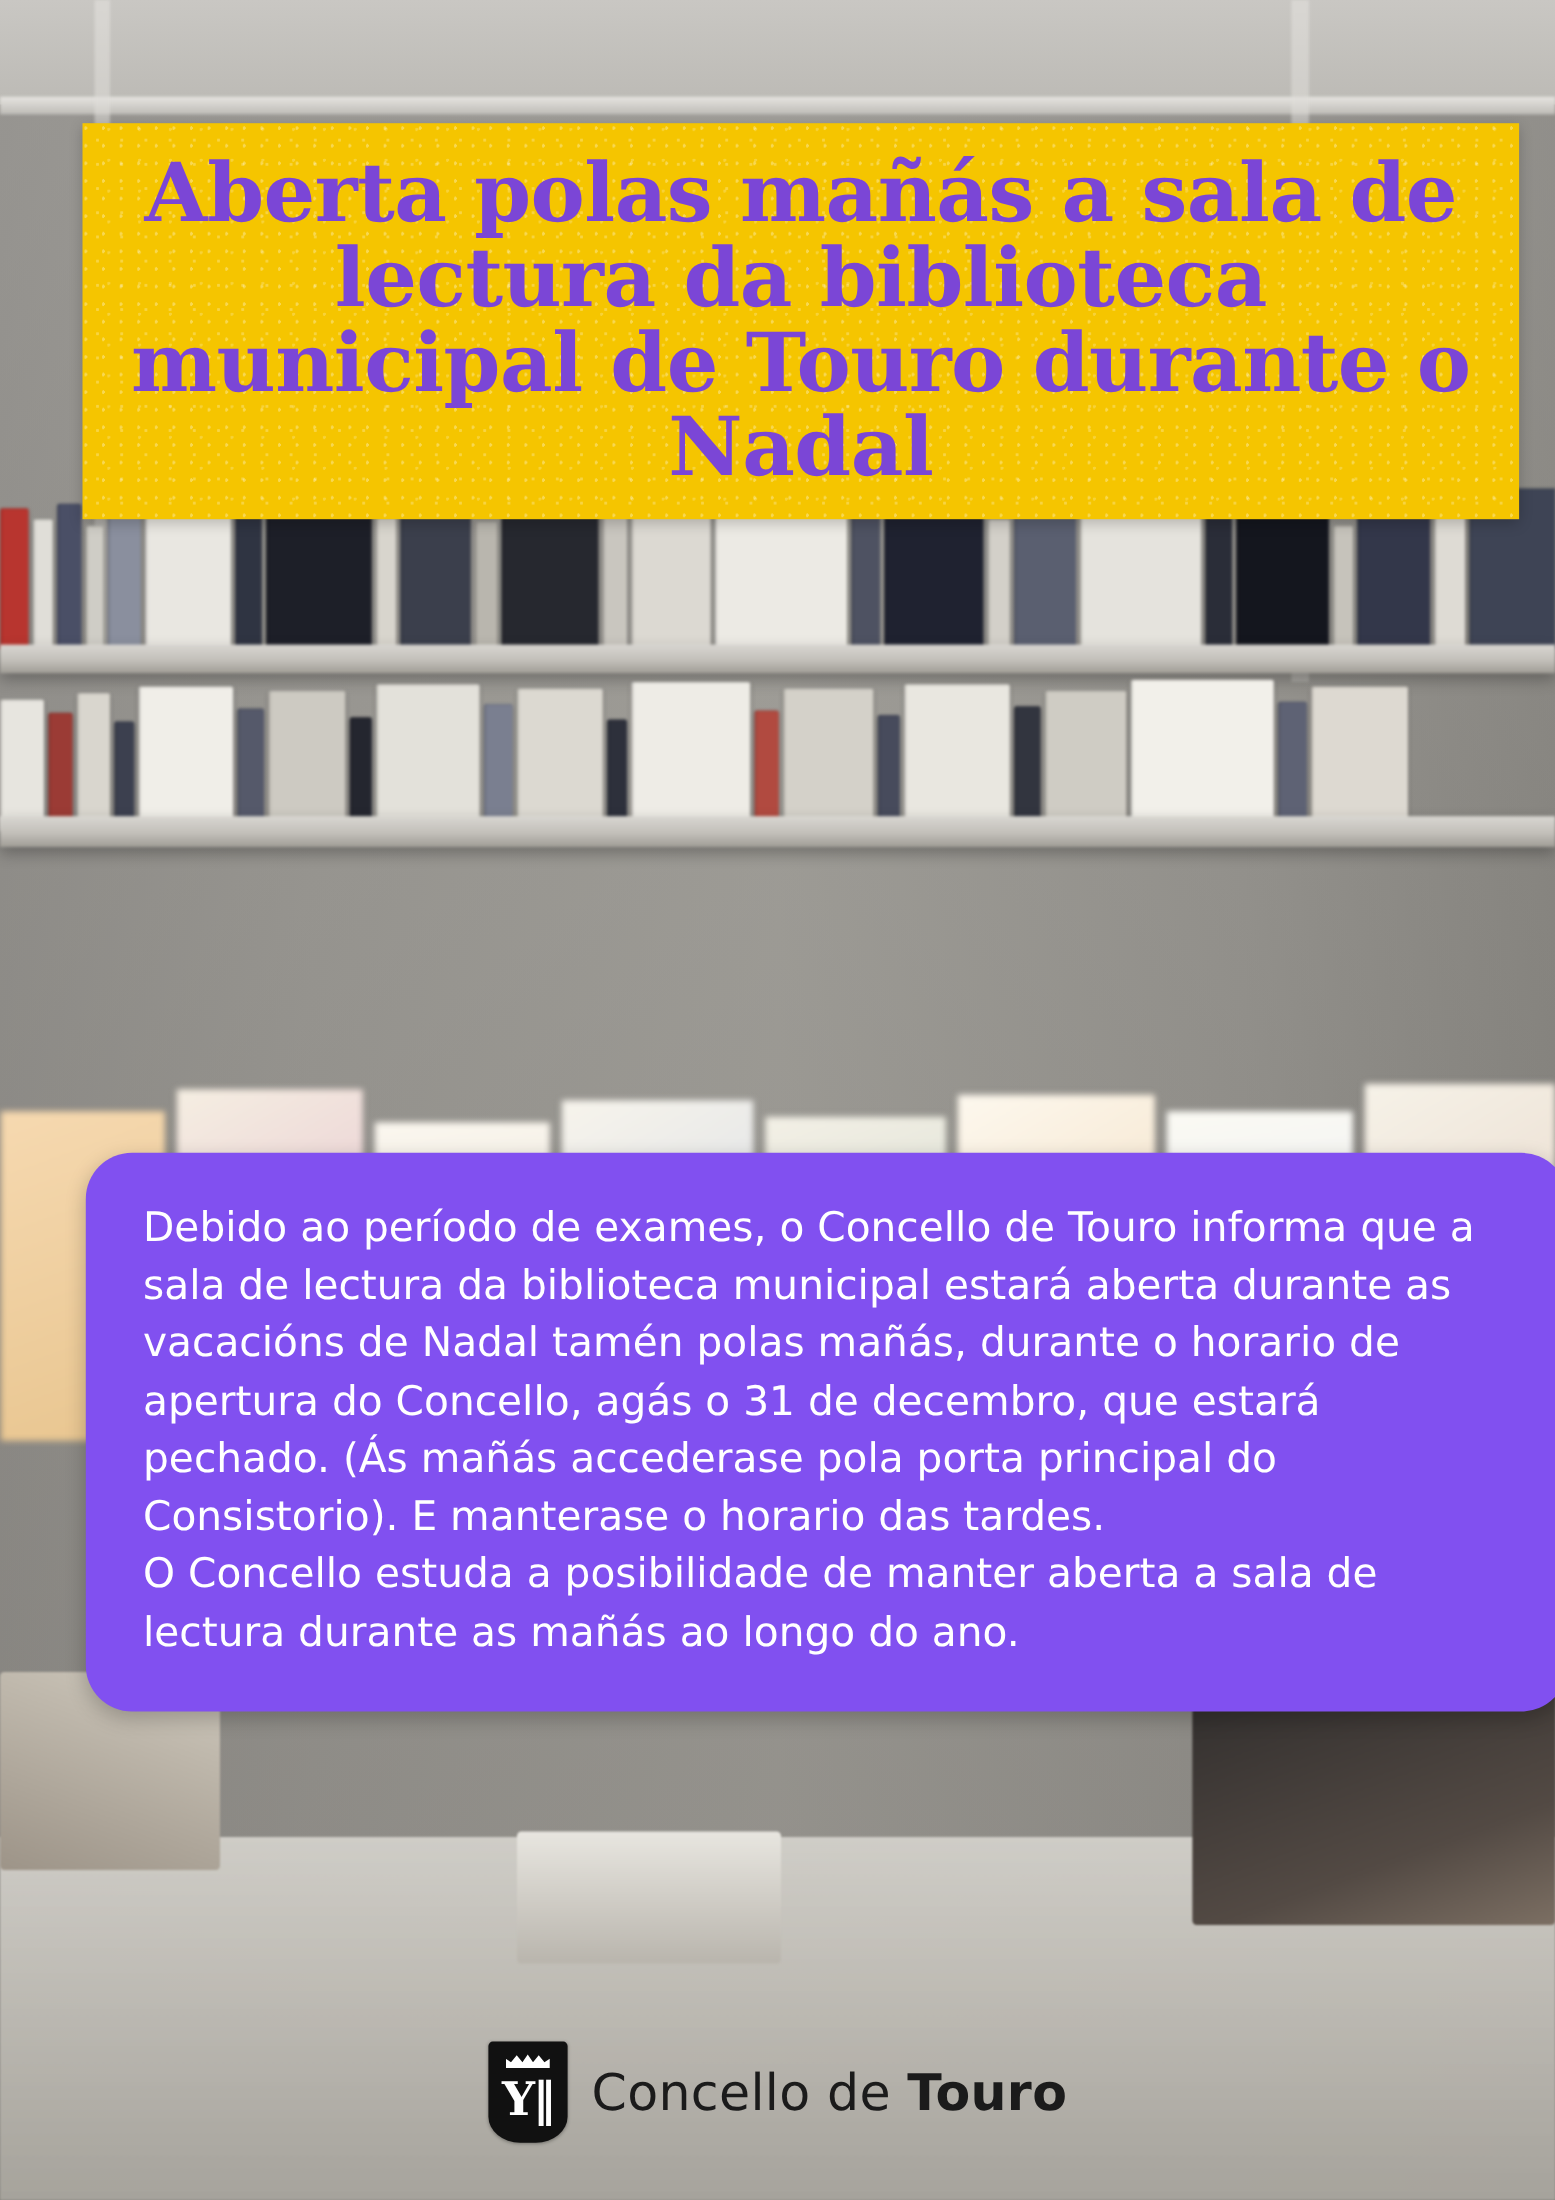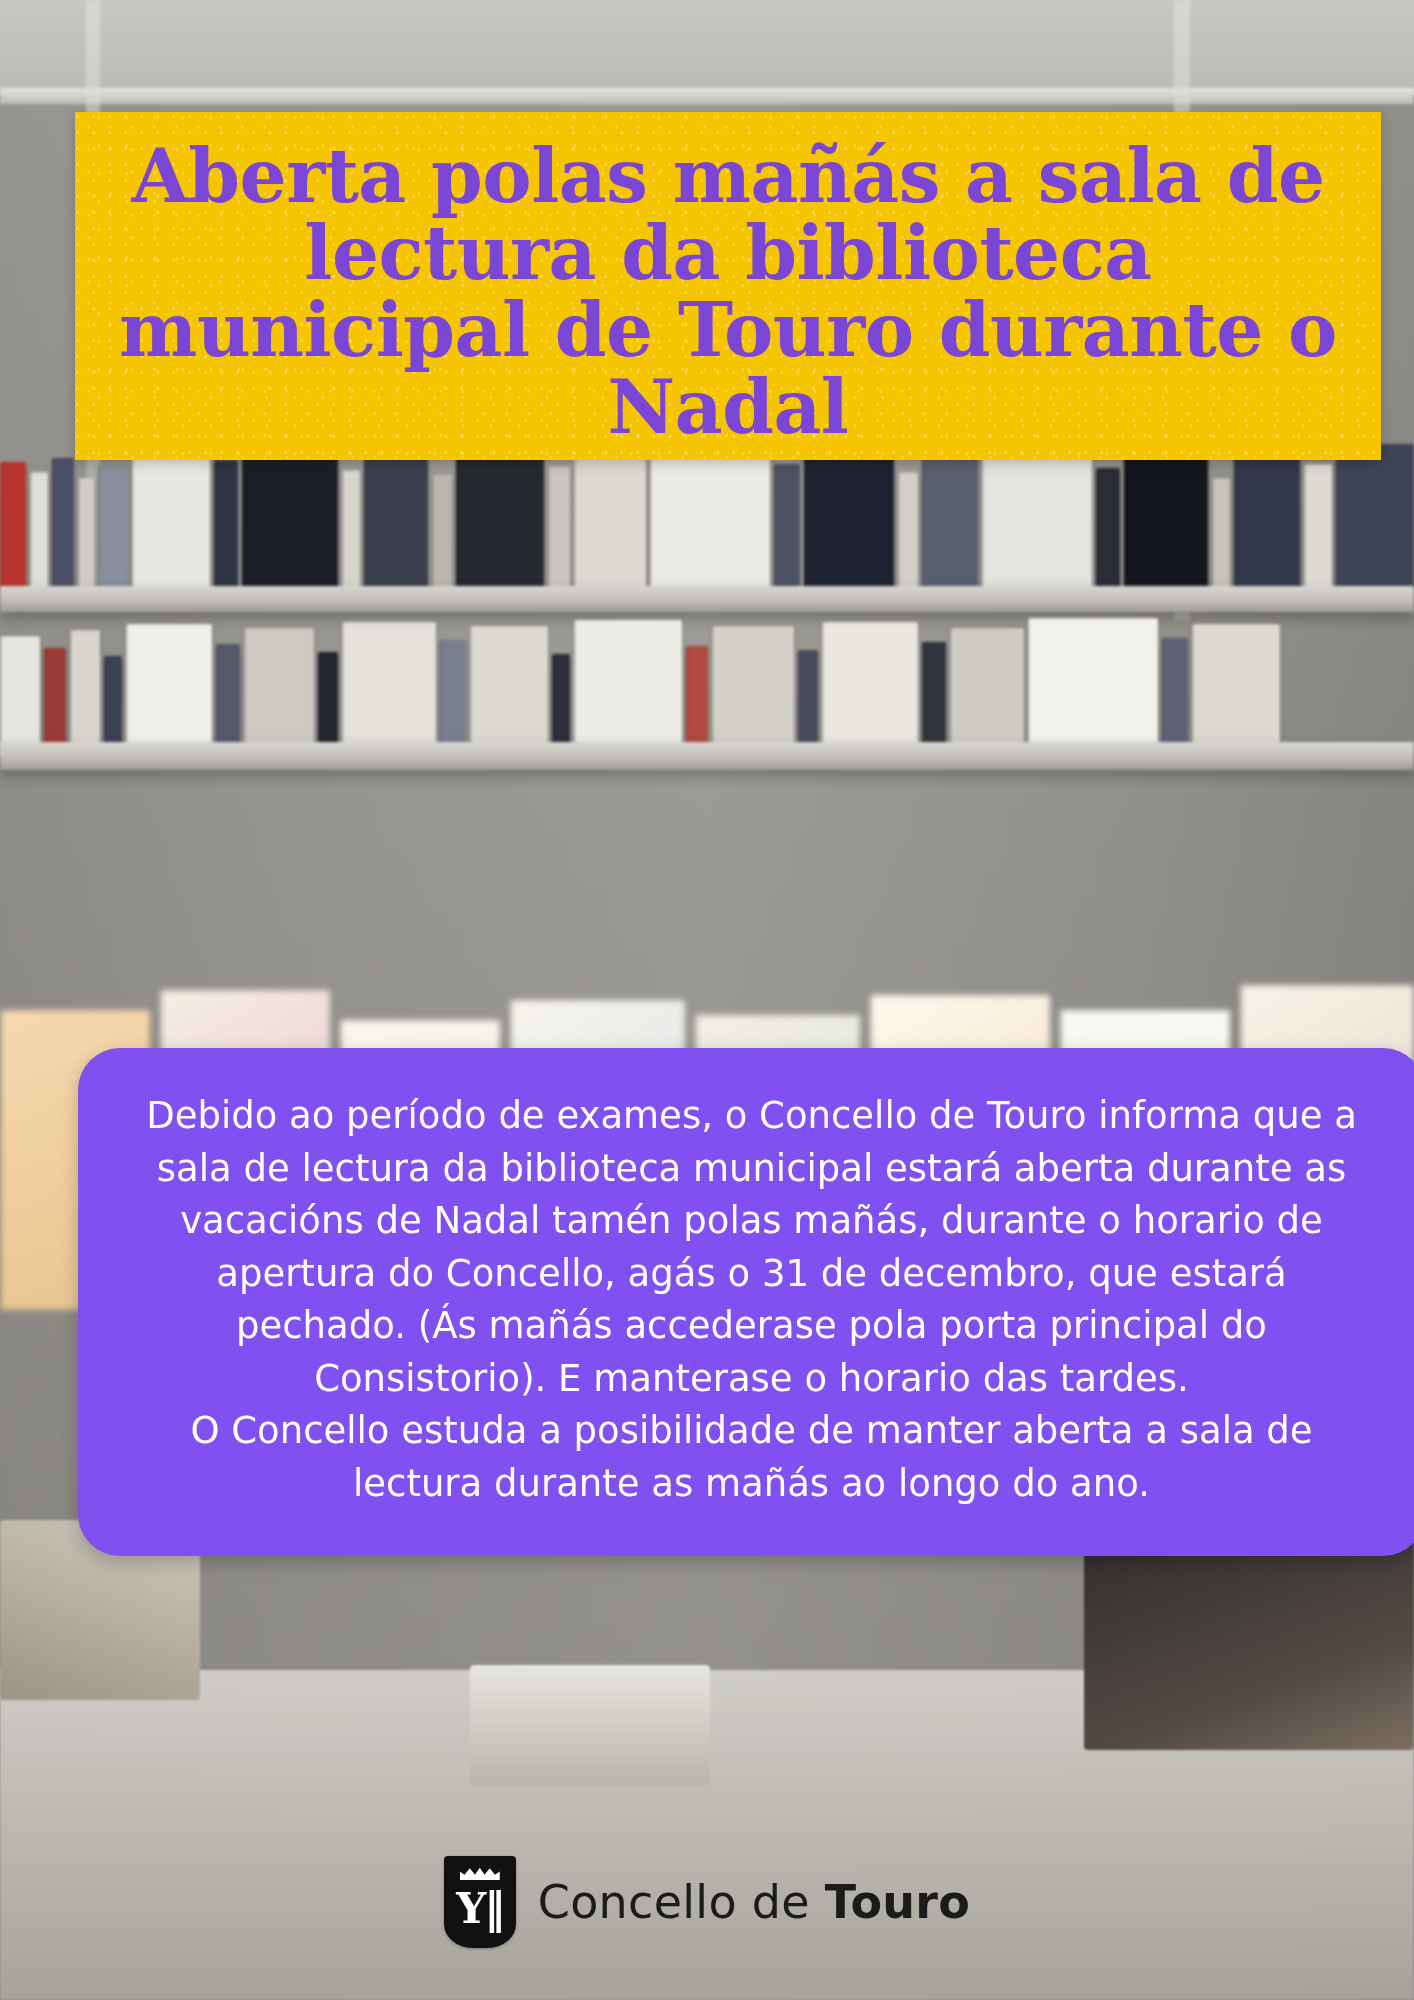--- a/index.html
+++ b/index.html
@@ -70,21 +70,21 @@
     border-radius: 4px;
     filter: blur(1.2px);
   }
 
   
   .title-band {
     position: absolute;
     left: 75px;
     top: 112px;
     width: 1270px;
-    padding: 26px 18px 14px 18px;
+    padding: 26px 18px 26px 18px;
     background:
       radial-gradient(circle at 18% 28%, rgba(255,255,255,0.32) 0 1.4px, transparent 1.6px),
       radial-gradient(circle at 62% 70%, rgba(255,255,255,0.26) 0 1.2px, transparent 1.5px),
       radial-gradient(circle at 85% 20%, rgba(255,255,255,0.22) 0 1.3px, transparent 1.6px),
       #f5c500;
     background-size: 16px 16px, 22px 22px, 28px 28px, auto;
     box-shadow: 0 3px 12px rgba(0,0,0,0.22);
   }
   .title-text {
     margin: 0;
@@ -127,21 +127,20 @@
     padding: 42px 52px 46px 52px;
     background: #8150f0;
     border-radius: 42px;
     box-shadow: 0 6px 18px rgba(0,0,0,0.22);
   }
   .body-par {
     margin: 0;
     font-family: "DejaVu Sans", "Liberation Sans", sans-serif;
     font-size: 37px;
     line-height: 1.42;
-    text-align: center;
     color: #ffffff;
   }
   .body-par + .body-par { margin-top: 0; }
 
   
   .footer {
     position: absolute;
     left: 0; right: 0;
     bottom: 52px;
     display: flex;

